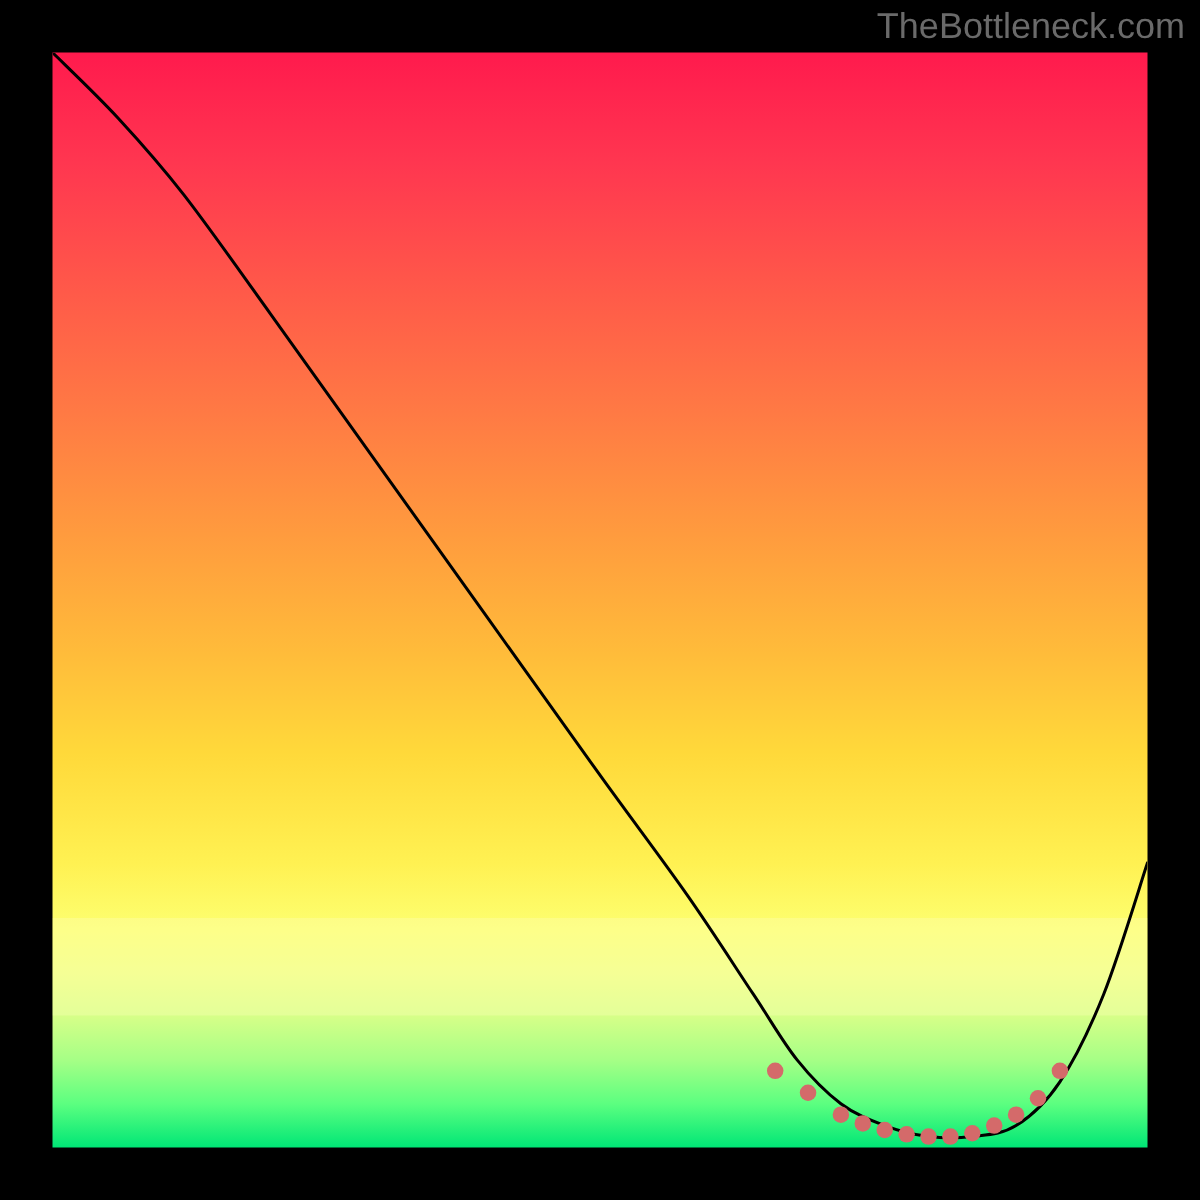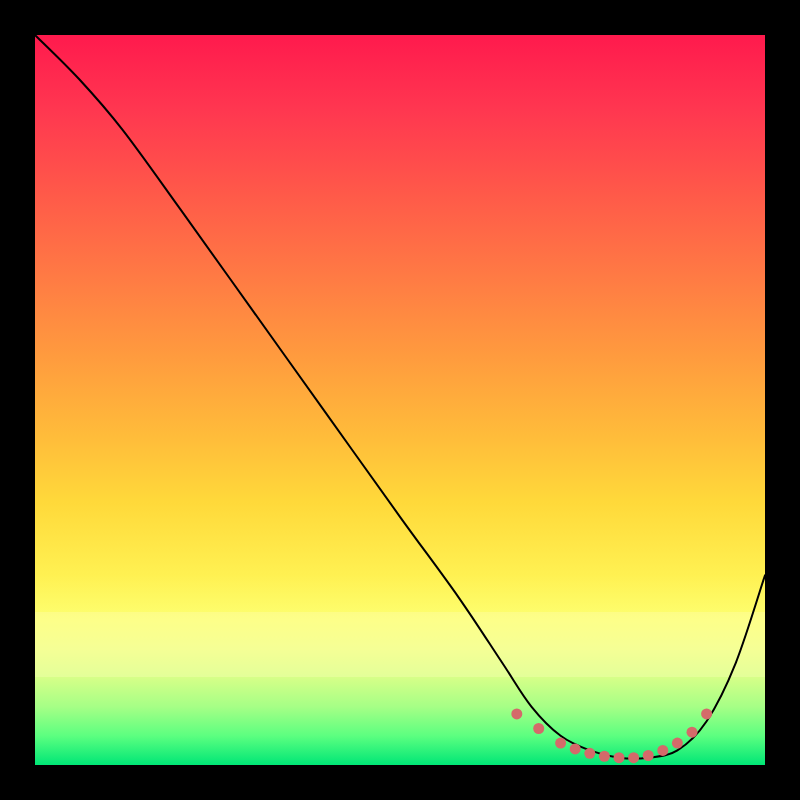--- a/index.html
+++ b/index.html
@@ -63,20 +63,21 @@
     width: 100%;
     background: rgba(255, 255, 190, 0.32);
     z-index: 2;
   }
 </style>
 </head>
 <body>
 
 <div class="frame">
 
+  <div class="watermark">TheBottleneck.com</div>
 
   <div class="plot">
     <div class="yellow-band" id="yellowBand" style="top: 576.7px; height: 65.7px;"></div>
 
     <svg class="curves" viewBox="0 0 730 730" preserveAspectRatio="none">
       <path id="mainCurve" fill="none" d="M 0 0 C 7.3 7.300000000000011, 29.199999999999996 27.983333333333405, 43.8 43.80000000000007 C 58.4 59.61666666666673, 70.56666666666666 72.99999999999999, 87.6 94.89999999999998 C 104.63333333333333 116.79999999999997, 124.1 144.7833333333334, 146 175.20000000000005 C 167.9 205.6166666666667, 194.66666666666666 243.33333333333331, 219 277.4 C 243.33333333333334 311.46666666666664, 267.6666666666667 345.53333333333336, 292 379.6 C 316.3333333333333 413.6666666666667, 343.1 451.38333333333327, 365 481.79999999999995 C 386.9 512.2166666666666, 406.3666666666667 537.7666666666667, 423.4 562.1 C 440.4333333333333 586.4333333333334, 455.0333333333333 609.55, 467.2 627.8 C 479.3666666666667 646.05, 486.6666666666667 659.4333333333334, 496.40000000000003 671.6 C 506.1333333333334 683.7666666666667, 515.8666666666667 693.5, 525.6 700.8 C 535.3333333333334 708.0999999999999, 545.0666666666666 711.75, 554.8 715.4 C 564.5333333333333 719.05, 574.2666666666667 721.4833333333333, 584 722.7 C 593.7333333333333 723.9166666666667, 603.4666666666666 723.9166666666667, 613.1999999999999 722.7 C 622.9333333333333 721.4833333333333, 632.6666666666666 721.4833333333333, 642.4 715.4 C 652.1333333333333 709.3166666666666, 661.8666666666667 700.8000000000001, 671.6 686.2 C 681.3333333333334 671.6, 691.0666666666666 652.1333333333333, 700.8 627.8 C 710.5333333333333 603.4666666666666, 725.1333333333333 554.8000000000001, 730 540.2" stroke="#000000" stroke-width="2" stroke-linecap="round"></path>
       <g id="dotsGroup">
           <circle cx="481.8" cy="678.9" r="5.5" fill="#d46a6a"></circle>
           <circle cx="503.7" cy="693.5" r="5.5" fill="#d46a6a"></circle>
           <circle cx="525.6" cy="708.1" r="5.5" fill="#d46a6a"></circle>

